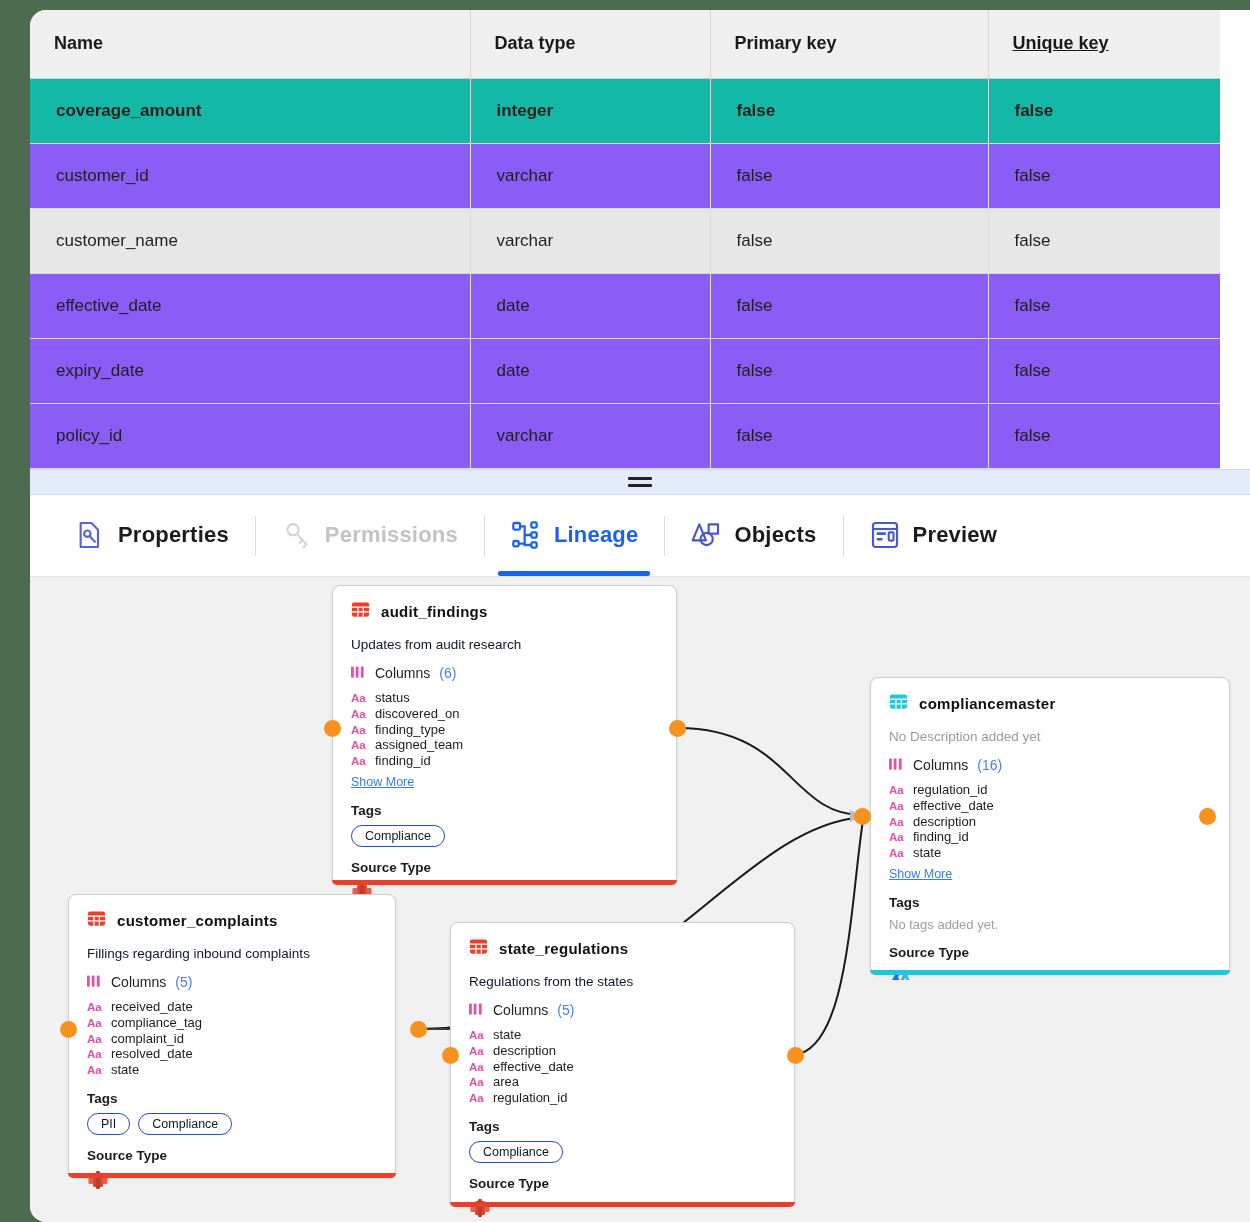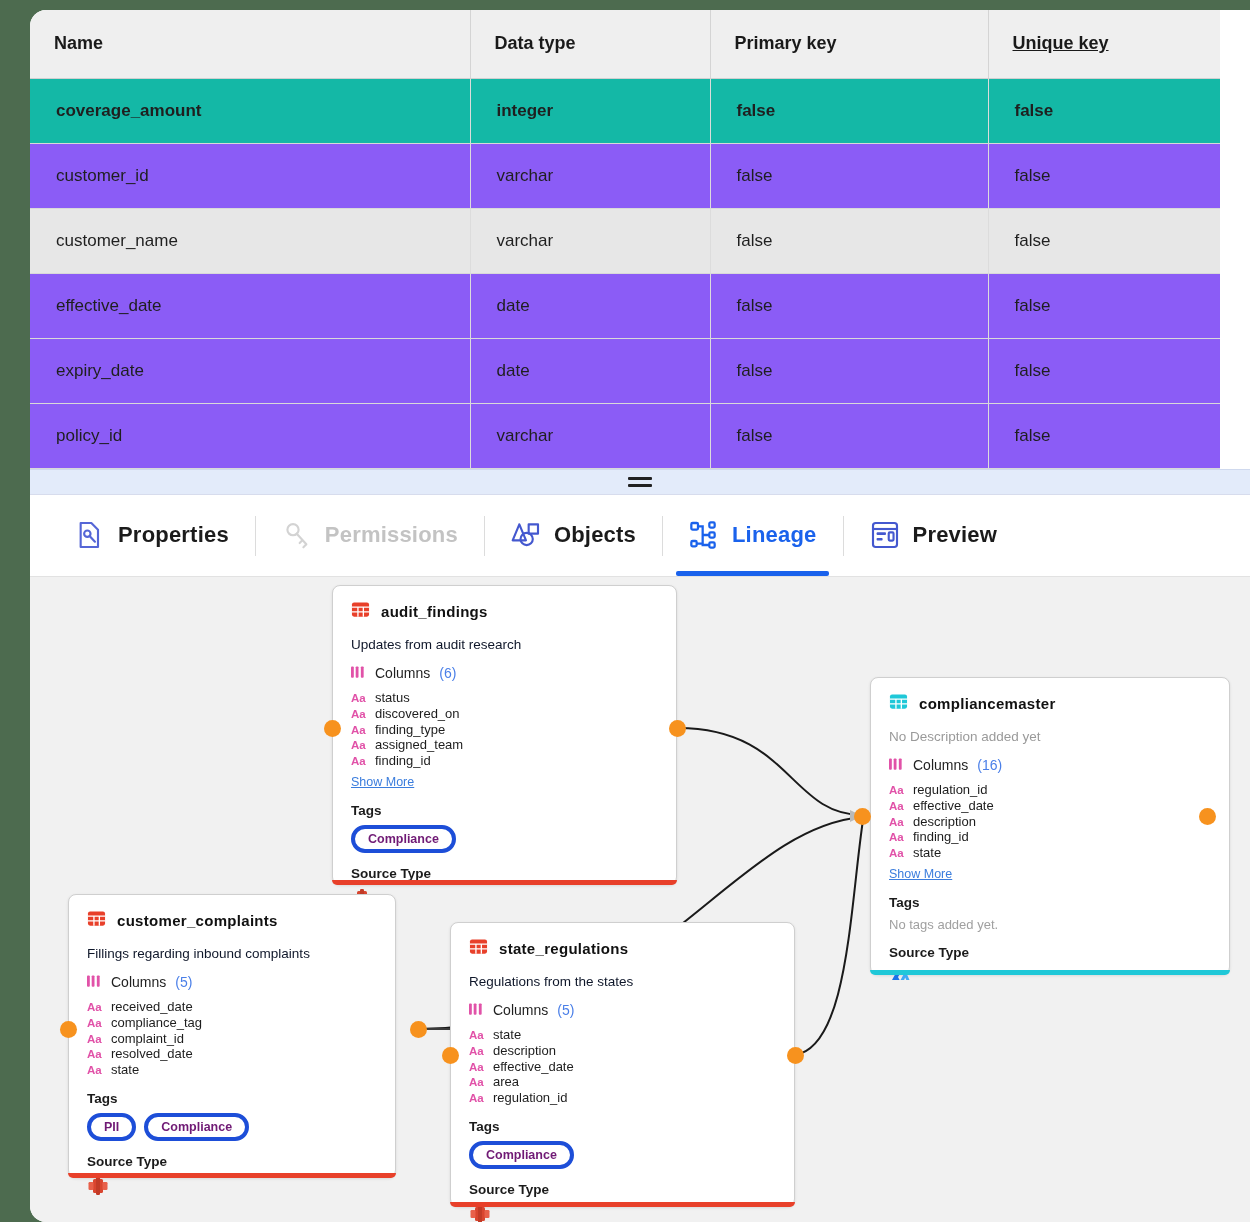--- a/index.html
+++ b/index.html
@@ -123,23 +123,23 @@
   .node-desc.muted { color: #9a9a9a; }
   .cols-head { display: flex; align-items: center; gap: 9px; font-size: 14px; color: #1f1f1f; margin-bottom: 9px; }
   .cols-head .cnt { color: #4a7fe8; }
   .col-row { display: flex; align-items: center; gap: 9px; font-size: 13px; color: #1d1d1d; line-height: 14.6px; padding: .6px 0; }
   .aa { color: #e152a8; font-size: 11.5px; font-weight: 700; width: 15px; flex: none; }
   .show-more { font-size: 12.5px; color: #3b7ddd; text-decoration: underline; margin-top: 6px; display: inline-block; cursor: pointer; }
   .sect-label { font-size: 13.5px; font-weight: 700; color: #1b1b1b; margin-top: 13px; margin-bottom: 7px; }
   .sect-note { font-size: 13px; color: #a0a0a0; margin-top: 2px; }
   .pills { display: flex; gap: 8px; align-items: center; }
   .pill {
-    border: 4px solid #1d4ed8; border-radius: 14px;
-    background: #fff; color: #701a75;
-    font-size: 12.5px; font-weight: 700;
+    border: 1px solid #1d4ed8; border-radius: 14px;
+    background: #fff; color: #0f172a;
+    font-size: 12.5px; font-weight: 400;
     padding: 3px 13px; white-space: nowrap;
   }
   .src-icon { margin-top: 5px; }
 
   .port {
     position: absolute;
     width: 17px; height: 17px;
     background: #f7921e; border-radius: 50%;
     z-index: 5;
   }
@@ -219,50 +219,50 @@
     </div>
 
     <div class="tab disabled">
       <span>
         <svg width="32" height="32" viewBox="0 0 24 24" fill="none" stroke="#d3d3d3" stroke-width="1.6">
           <circle cx="9" cy="8" r="4.2"></circle>
           <path d="M11.8 11L19 19M16 16l-2 2M19 19l-2.2 2.2" stroke-linecap="round"></path>
         </svg>
       </span>
       <span class="lbl">Permissions</span>
-    </div>
-
-    <div class="tab">
-      <span>
-        <svg width="32" height="32" viewBox="0 0 24 24" fill="none" stroke="#4458cf" stroke-width="1.6">
-          <path d="M7 4L2 16h10z" stroke-linejoin="round"></path>
-          <circle cx="12.5" cy="15" r="4.6"></circle>
-          <path d="M14 4h7v7h-7z" stroke-linejoin="round"></path>
-        </svg>
-      </span>
-      <span class="lbl">Objects</span>
     </div>
 
     <div class="tab active">
       <span>
         <svg width="32" height="32" viewBox="0 0 24 24" fill="none" stroke="#1a62ec" stroke-width="1.7">
           <rect x="2.5" y="3" width="5" height="5" rx="1"></rect>
           <rect x="16" y="2.5" width="4" height="4" rx="1"></rect>
           <rect x="16" y="10" width="4" height="4" rx="1"></rect>
           <rect x="16" y="17.5" width="4" height="4" rx="1"></rect>
           <rect x="2.5" y="16.5" width="4" height="4" rx="1"></rect>
           <path d="M7.5 5.5h3.5v6.5H16M11 12v7.5h5M6.5 18.5H11"></path>
         </svg>
       </span>
       <span class="lbl">Lineage</span>
     </div>
 
     <div class="tab">
       <span>
         <svg width="32" height="32" viewBox="0 0 24 24" fill="none" stroke="#4458cf" stroke-width="1.6">
+          <path d="M7 4L2 16h10z" stroke-linejoin="round"></path>
+          <circle cx="12.5" cy="15" r="4.6"></circle>
+          <path d="M14 4h7v7h-7z" stroke-linejoin="round"></path>
+        </svg>
+      </span>
+      <span class="lbl">Objects</span>
+    </div>
+
+    <div class="tab">
+      <span>
+        <svg width="32" height="32" viewBox="0 0 24 24" fill="none" stroke="#4458cf" stroke-width="1.6">
           <rect x="3" y="3" width="18" height="18" rx="2"></rect>
           <path d="M3 7.5h18"></path>
           <rect x="5.7" y="10" width="7" height="2" rx=".6" fill="#4458cf" stroke="none"></rect>
           <rect x="5.7" y="14.2" width="4.5" height="2" rx=".6" fill="#4458cf" stroke="none"></rect>
           <rect x="14.8" y="10" width="3.6" height="6.2" rx=".8"></rect>
         </svg>
       </span>
       <span class="lbl">Preview</span>
     </div>
   </div>

